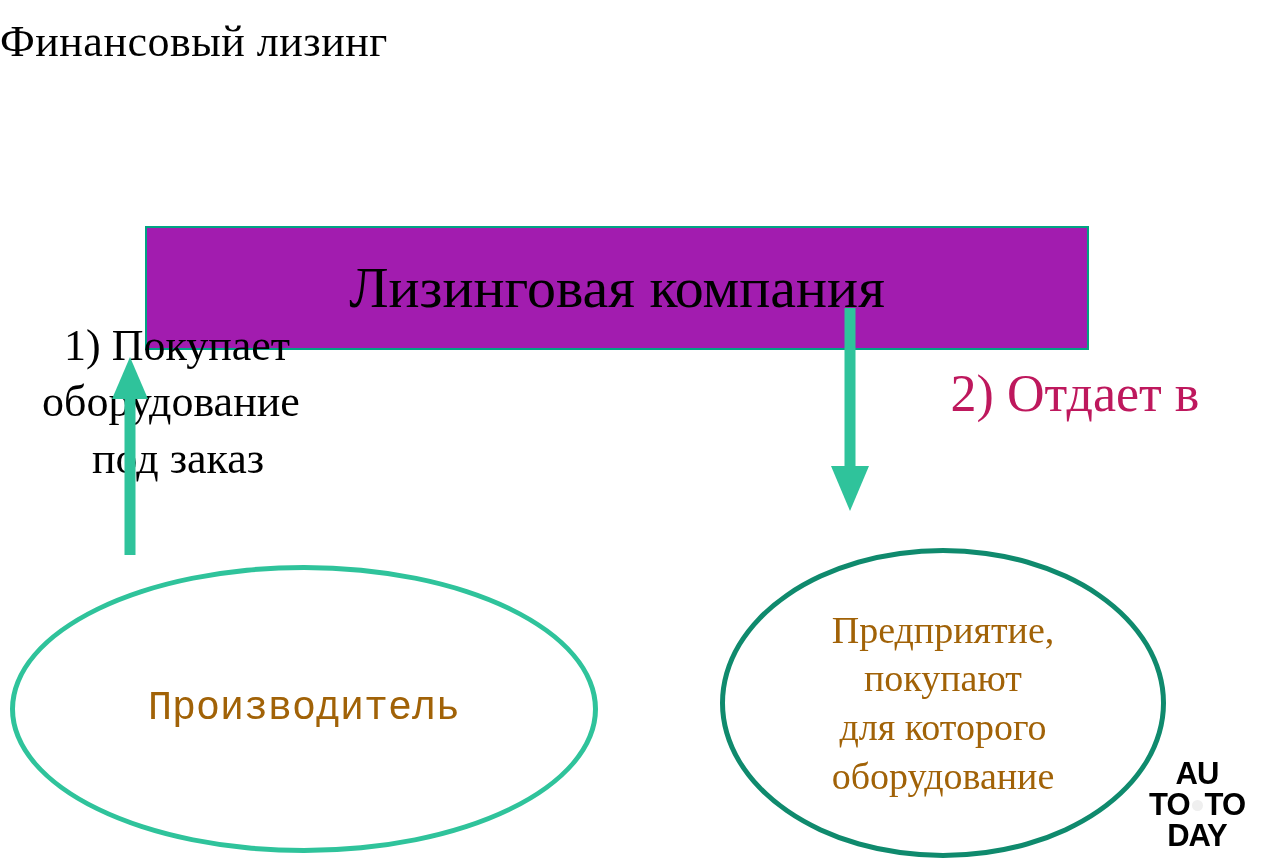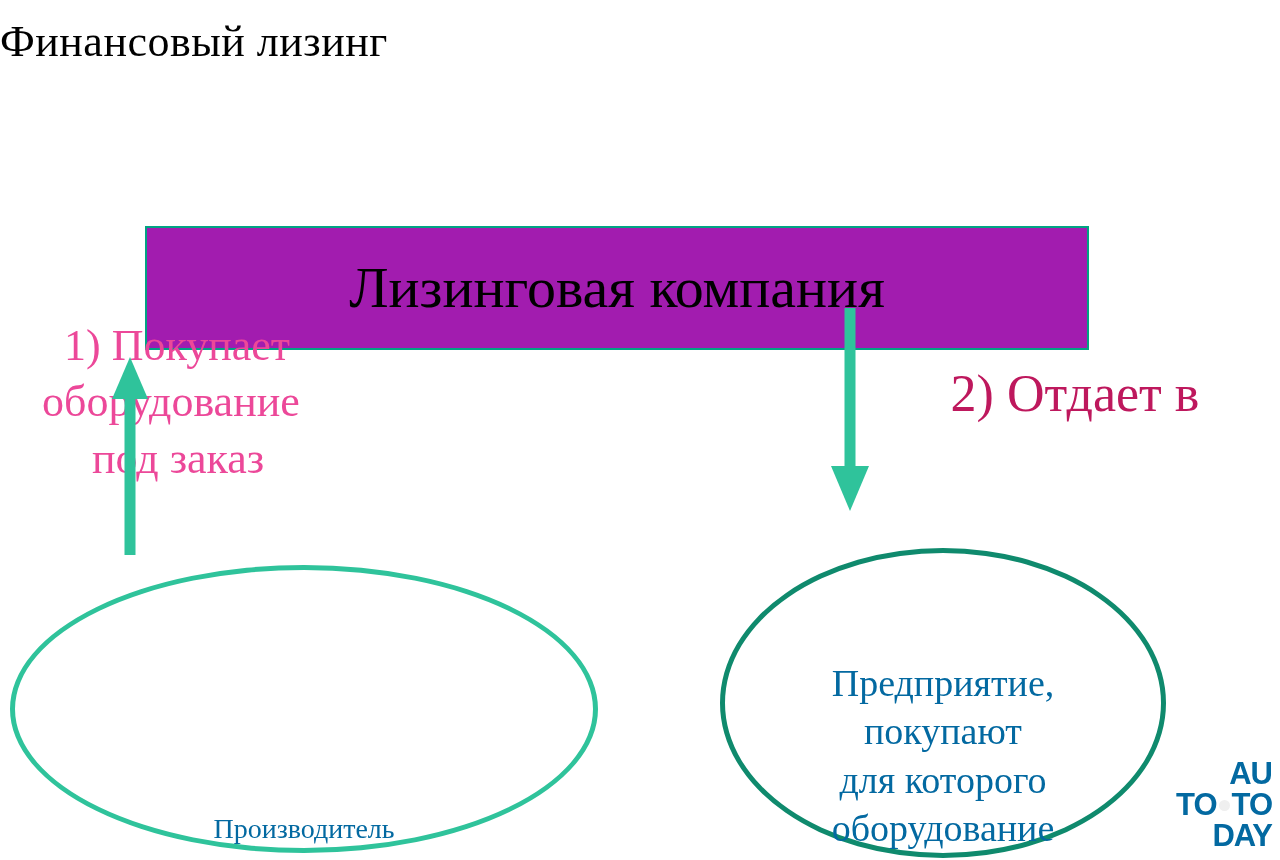--- a/index.html
+++ b/index.html
@@ -52,21 +52,21 @@
   }
 
   
   .step1-text {
     position: absolute;
     left: 42px;
     top: 318px;
     width: 400px;
     font-size: 44px;
     line-height: 1.28;
-    color: #ec4899;
+    color: #000000;
   }
   .step1-text .l1 { display: block; padding-left: 22px; }
   .step1-text .l2 { display: block; }
   .step1-text .l3 { display: block; padding-left: 50px; }
 
   
   .step2-text {
     position: absolute;
     left: 905px;
     top: 360px;
@@ -94,35 +94,36 @@
     width: 44px;
     height: 205px;
   }
 
   
   .ellipse {
     position: absolute;
     border-radius: 50%;
     background: #ffffff;
     display: flex;
-    align-items: flex-end;
+    align-items: center;
     justify-content: center;
     text-align: center;
-    color: #0369a1;
+    color: #a16207;
   }
   .ellipse-left {
     left: 10px;
     top: 565px;
     width: 578px;
     height: 278px;
     border: 5px solid #2fc39b;
   }
   .ellipse-left .txt {
-    font-size: 28px;
+    font-size: 40px;
     line-height: 1.35;
+    font-family: Liberation Mono, monospace;
   }
   .ellipse-right {
     left: 720px;
     top: 548px;
     width: 436px;
     height: 300px;
     border: 5px solid #0f8a6d;
   }
   .ellipse-right .txt {
     font-size: 38px;
@@ -130,24 +131,24 @@
   }
   .txt span { display: block; white-space: nowrap; }
 
   
   .watermark {
     position: absolute;
     right: 8px;
     bottom: 10px;
     width: 150px;
     height: 92px;
-    color: #0369a1;
+    color: #000000;
     font-family: "Liberation Sans", sans-serif;
     font-weight: bold;
-    text-align: right;
+    text-align: center;
     line-height: 1.0;
     user-select: none;
   }
   .watermark .wm1 { font-size: 31px; letter-spacing: -1px; display:block; }
   .watermark .wm2 { font-size: 31px; letter-spacing: -1px; display:block; }
   .watermark .wm3 { font-size: 31px; letter-spacing: -1px; display:block; }
   .watermark .dot {
     display: inline-block;
     width: 11px;
     height: 11px;

